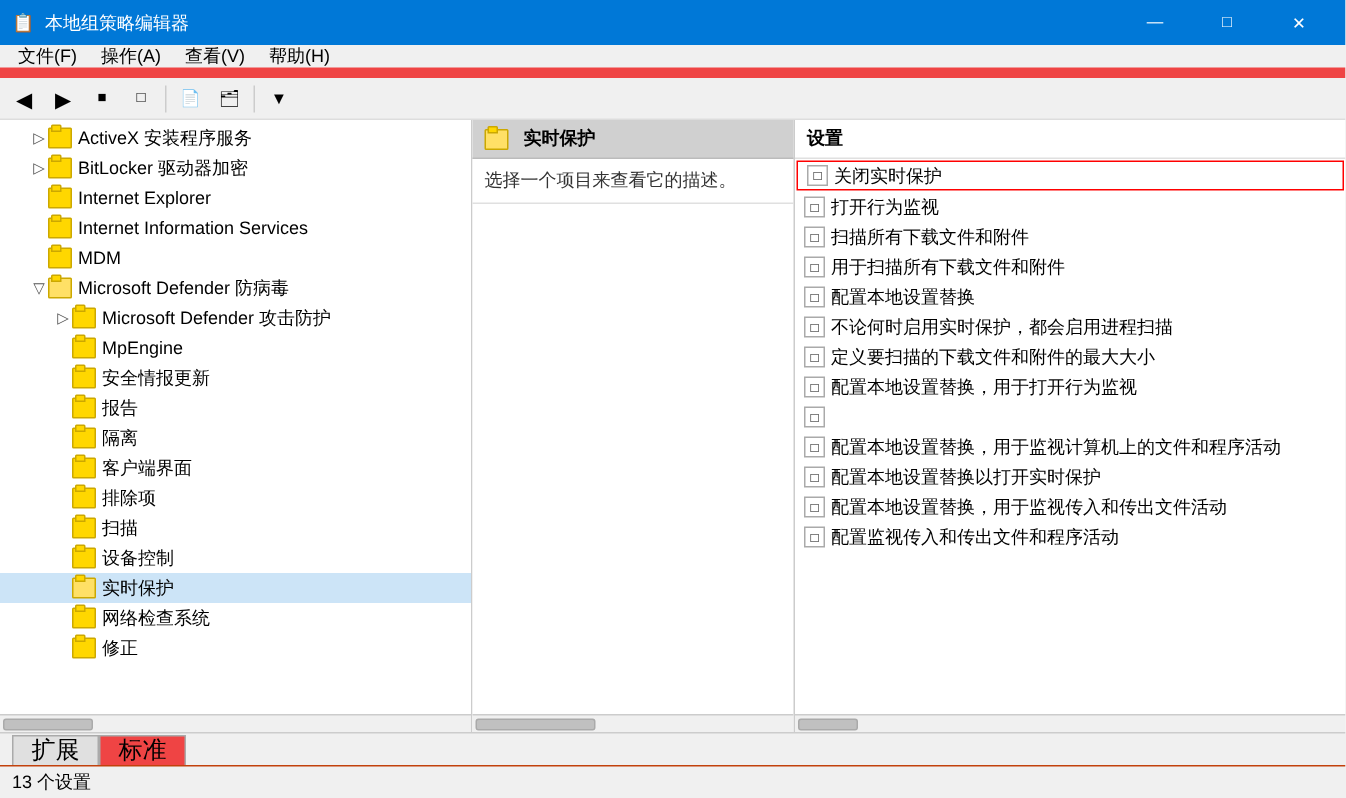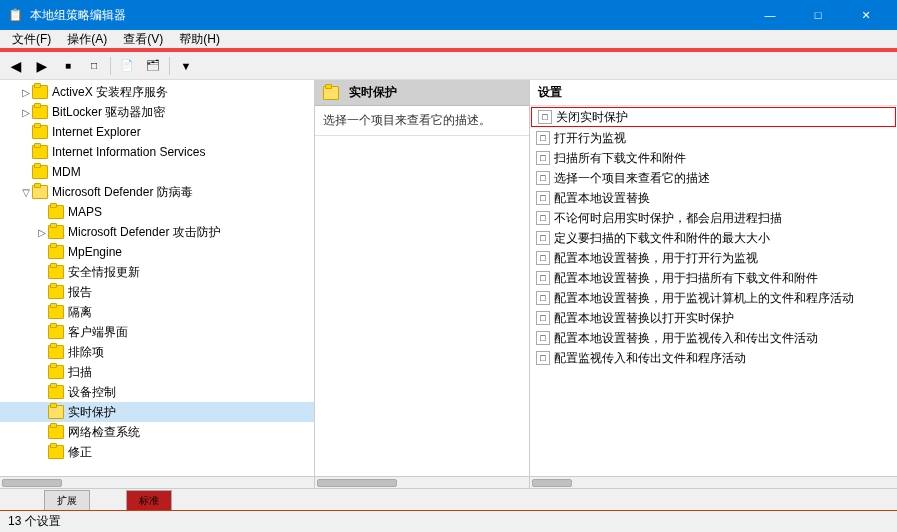--- a/index.html
+++ b/index.html
@@ -51,21 +51,21 @@
       font-size: 11px;
       color: white;
     }
 
     
     .menu-bar {
       background: #f0f0f0;
       height: 22px;
       display: flex;
       padding: 0 4px;
-      border-bottom: 4px solid #ef4444;
+      border-bottom: 7px solid #ef4444;
     }
     .menu-item {
       padding: 2px 8px;
       cursor: pointer;
       font-size: 12px;
       height: 100%;
       display: flex;
       align-items: center;
     }
 
@@ -250,28 +250,27 @@
       display: flex;
       align-items: flex-end;
       padding-left: 8px;
     }
     .tab {
       padding: 2px 12px;
       border: 1px solid #aaa;
       border-bottom: none;
       background: #e0e0e0;
       cursor: pointer;
-      font-size: 10px;
+      font-size: 16px;
       height: 20px;
       display: flex;
       align-items: center;
-      margin-left: 36px;
     }
     .tab.active {
-      background: #b91c1c;
+      background: #ef4444;
       border-bottom-color: white;
     }
 
     .scrollbar-h {
       height: 12px;
       background: #f0f0f0;
       border-top: 1px solid #ccc;
       display: flex;
       align-items: center;
       padding: 0 2px;
@@ -352,25 +351,20 @@
         <span class="folder-icon"></span>
         <span>MDM</span>
       </div>
 
       <div class="tree-item indent-1">
         <span class="expand-arrow expanded">▽</span>
         <span class="folder-icon folder-open"></span>
         <span>Microsoft Defender 防病毒</span>
       </div>
 
-      <div class="tree-item indent-2">
-        <span class="expand-arrow" style="width:12px;display:inline-block;"></span>
-        <span class="folder-icon"></span>
-        <span>MAPS</span>
-      </div>
 
       <div class="tree-item indent-2">
         <span class="expand-arrow">▷</span>
         <span class="folder-icon"></span>
         <span>Microsoft Defender 攻击防护</span>
       </div>
 
       <div class="tree-item indent-2">
         <span class="expand-arrow" style="width:12px;display:inline-block;"></span>
         <span class="folder-icon"></span>
@@ -472,21 +466,21 @@
         <span>打开行为监视</span>
       </div>
 
       <div class="setting-item">
         <span class="setting-icon">□</span>
         <span>扫描所有下载文件和附件</span>
       </div>
 
       <div class="setting-item">
         <span class="setting-icon">□</span>
-        <span>选择一个项目来查看它的描述</span>
+        <span>用于扫描所有下载文件和附件</span>
       </div>
 
       <div class="setting-item">
         <span class="setting-icon">□</span>
         <span>配置本地设置替换</span>
       </div>
 
       <div class="setting-item">
         <span class="setting-icon">□</span>
         <span>不论何时启用实时保护，都会启用进程扫描</span>
@@ -497,21 +491,20 @@
         <span>定义要扫描的下载文件和附件的最大大小</span>
       </div>
 
       <div class="setting-item">
         <span class="setting-icon">□</span>
         <span>配置本地设置替换，用于打开行为监视</span>
       </div>
 
       <div class="setting-item">
         <span class="setting-icon">□</span>
-        <span>配置本地设置替换，用于扫描所有下载文件和附件</span>
       </div>
 
       <div class="setting-item">
         <span class="setting-icon">□</span>
         <span>配置本地设置替换，用于监视计算机上的文件和程序活动</span>
       </div>
 
       <div class="setting-item">
         <span class="setting-icon">□</span>
         <span>配置本地设置替换以打开实时保护</span>

